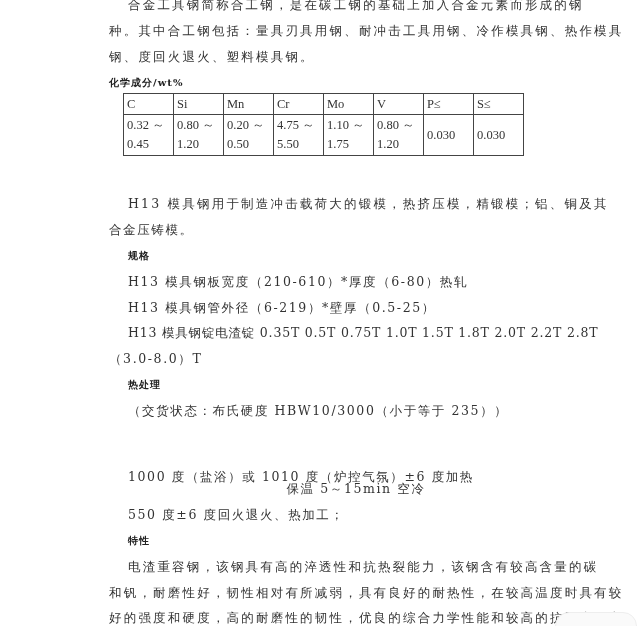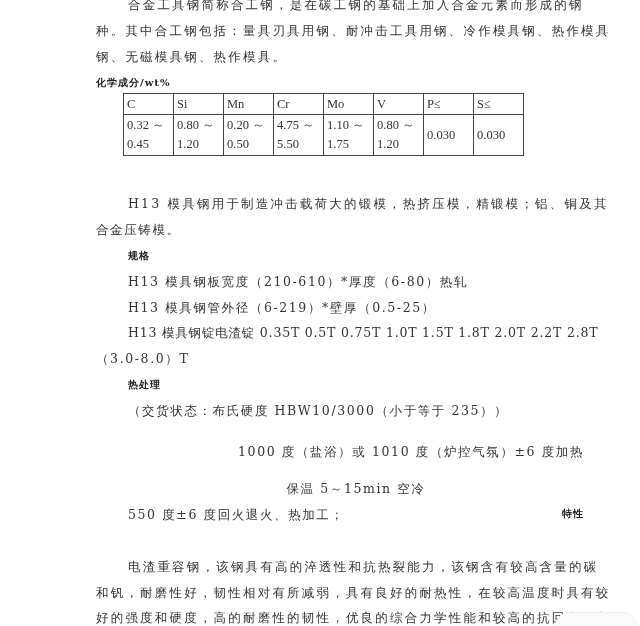--- a/index.html
+++ b/index.html
@@ -3,21 +3,21 @@
 <meta charset="utf-8">
 <style>
   html, body { margin:0; padding:0; }
   body {
     width:640px; height:626px; overflow:hidden; position:relative;
     background:#ffffff; color:#2b2b2b;
     font-family:"DejaVu Serif", "Liberation Serif", serif;
   }
   .page { position:absolute; left:0; top:0; width:640px; height:474px; }
   .line {
-    position:absolute; left:96px; width:456px;
+    position:absolute; left:109px; width:456px;
     font-size:12.5px; line-height:16px; white-space:nowrap;
     letter-spacing:1.6px; color:#333;
   }
   .indent { left:128px; }
   .head { font-weight:bold; color:#222; letter-spacing:1px; font-size:10px; }
   .justify { letter-spacing:2.2px; }
   table.chem {
     position:absolute; left:123px; top:93px; border-collapse:collapse;
     font-family:"Liberation Serif", serif; font-size:12.5px; color:#333;
   }
@@ -40,21 +40,21 @@
     border-radius:14px; background:#fafafa; border:1px solid #eee;
   }
 </style>
 </head>
 <body>
 
 <div class="page">
 
   <div class="line indent justify" style="top:-3px;">合金工具钢简称合工钢，是在碳工钢的基础上加入合金元素而形成的钢</div>
   <div class="line justify" style="top:23px;">种。其中合工钢包括：量具刃具用钢、耐冲击工具用钢、冷作模具钢、热作模具</div>
-  <div class="line justify" style="top:49px;">钢、无磁模具钢、热作模具。</div>
+  <div class="line justify" style="top:49px;">钢、度回火退火、塑料模具钢。</div>
 
   <div class="line head" style="top:75px;">化学成分/wt%</div>
 
   <table class="chem">
     <tbody>
         <tr class="h">
       <td>C</td>
       <td>Si</td>
       <td>Mn</td>
       <td>Cr</td>
@@ -98,24 +98,24 @@
   <div class="line" style="top:222px;">合金压铸模。</div>
 
   <div class="line indent head" style="top:248px;">规格</div>
   <div class="line indent" style="top:274px;">H13 模具钢板宽度（210-610）*厚度（6-80）热轧</div>
   <div class="line indent" style="top:300px;">H13 模具钢管外径（6-219）*壁厚（0.5-25）</div>
   <div class="line indent" style="top:325px;letter-spacing:0.8px;">H13 模具钢锭电渣锭 0.35T 0.5T 0.75T 1.0T 1.5T 1.8T 2.0T 2.2T 2.8T</div>
   <div class="line" style="top:351px;">（3.0-8.0）T</div>
 
   <div class="line indent head" style="top:377px;">热处理</div>
   <div class="line indent" style="top:403px;">（交货状态：布氏硬度 HBW10/3000（小于等于 235））</div>
-  <div class="line indent" style="top:444px;text-align:right;">1000 度（盐浴）或 1010 度（炉控气氛）±6 度加热</div>
+  <div class="line indent" style="top:469px;">1000 度（盐浴）或 1010 度（炉控气氛）±6 度加热</div>
   <div class="line indent" style="top:481px;text-align:center;">保温 5～15min 空冷</div>
   <div class="line indent" style="top:507px;">550 度±6 度回火退火、热加工；</div>
 
-  <div class="line indent head" style="top:506px;text-align:right;">特性</div>
+  <div class="line indent head" style="top:533px;">特性</div>
   <div class="line indent justify" style="top:559px;">电渣重容钢，该钢具有高的淬透性和抗热裂能力，该钢含有较高含量的碳</div>
   <div class="line justify" style="top:585px;">和钒，耐磨性好，韧性相对有所减弱，具有良好的耐热性，在较高温度时具有较</div>
   <div class="line justify" style="top:610px;">好的强度和硬度，高的耐磨性的韧性，优良的综合力学性能和较高的抗回火稳定</div>
 
   <div class="corner-shape"></div>
 
 </div>
 
 </body></html>

